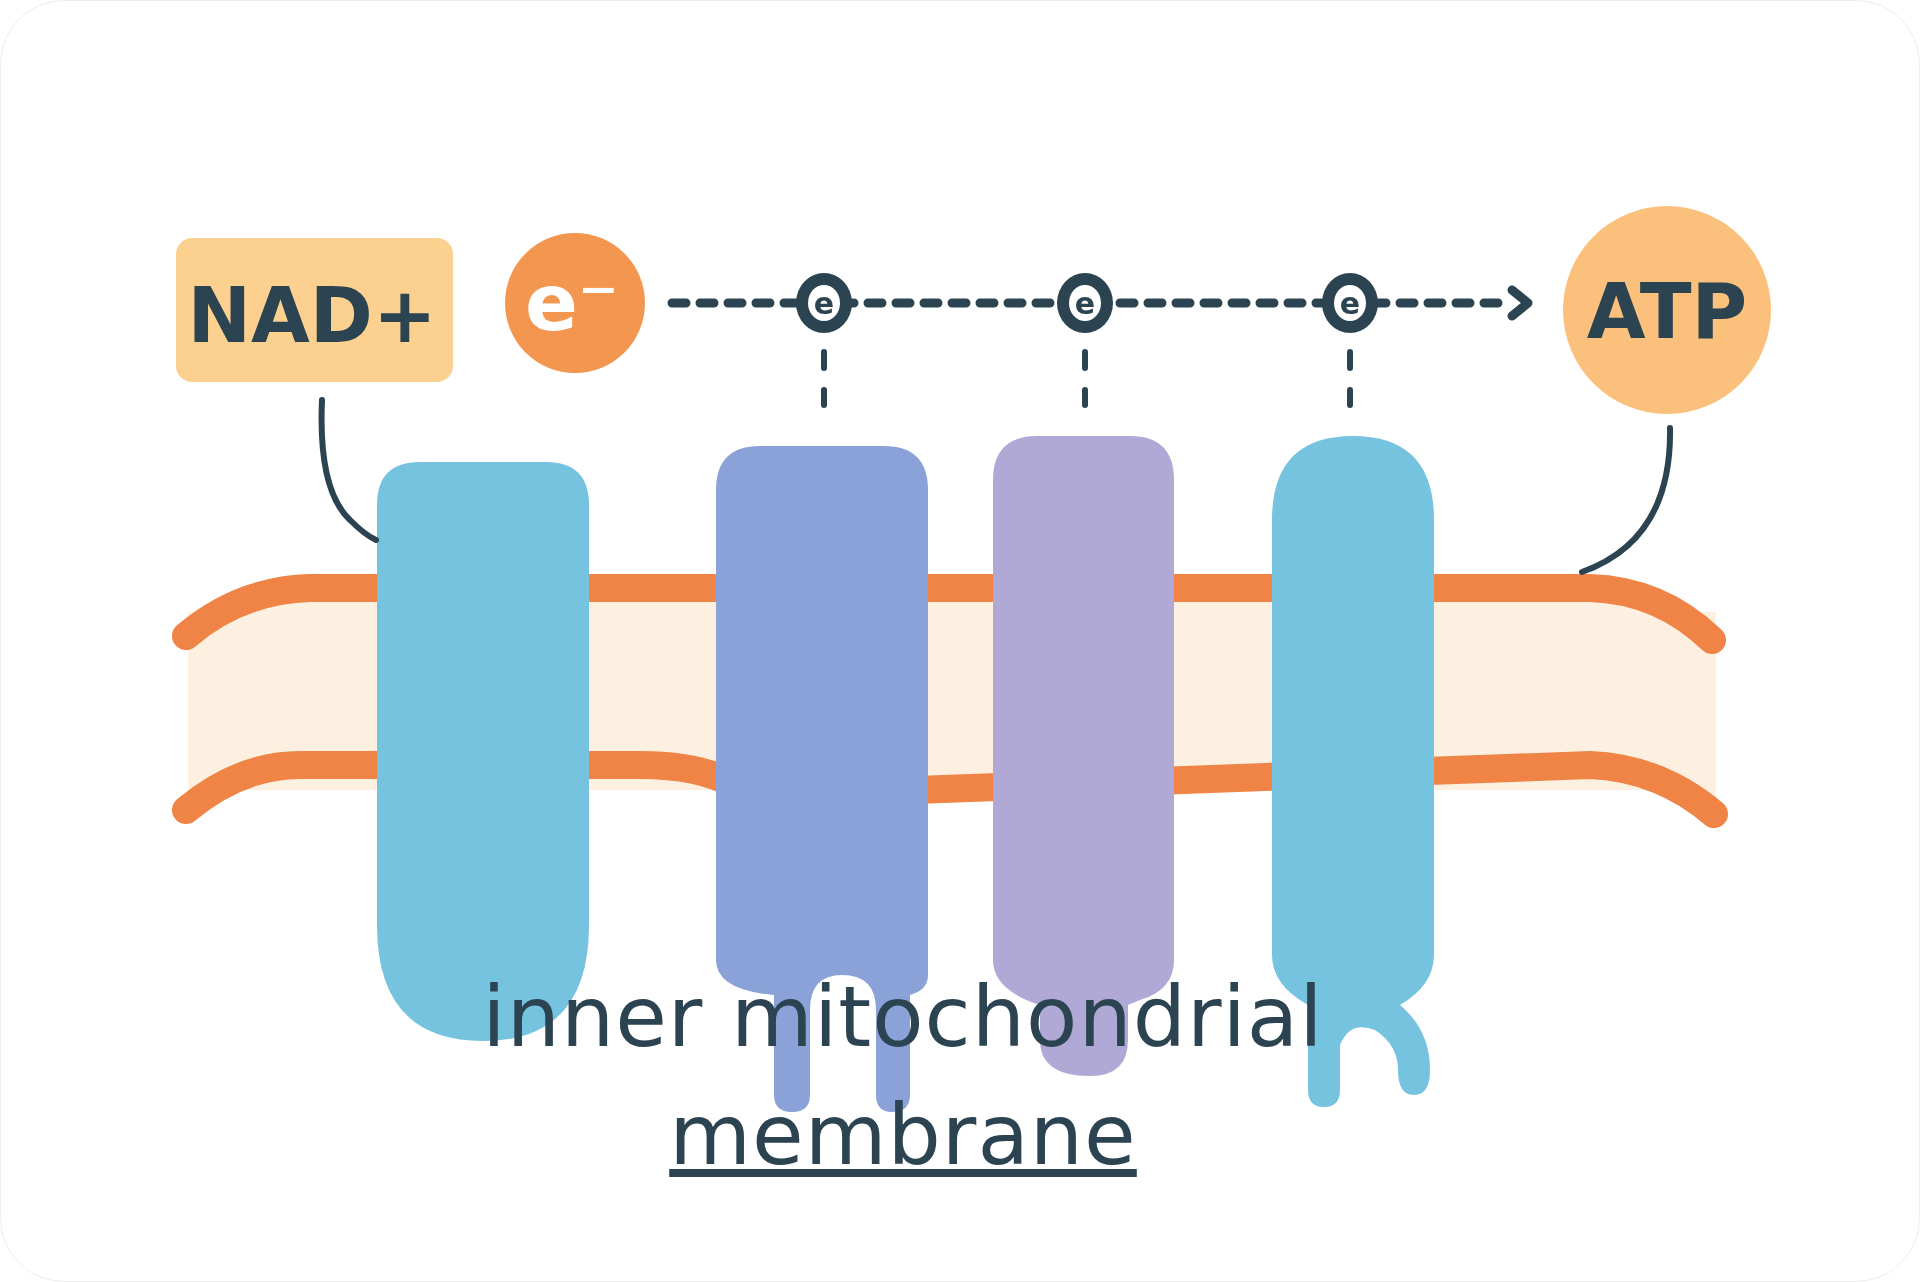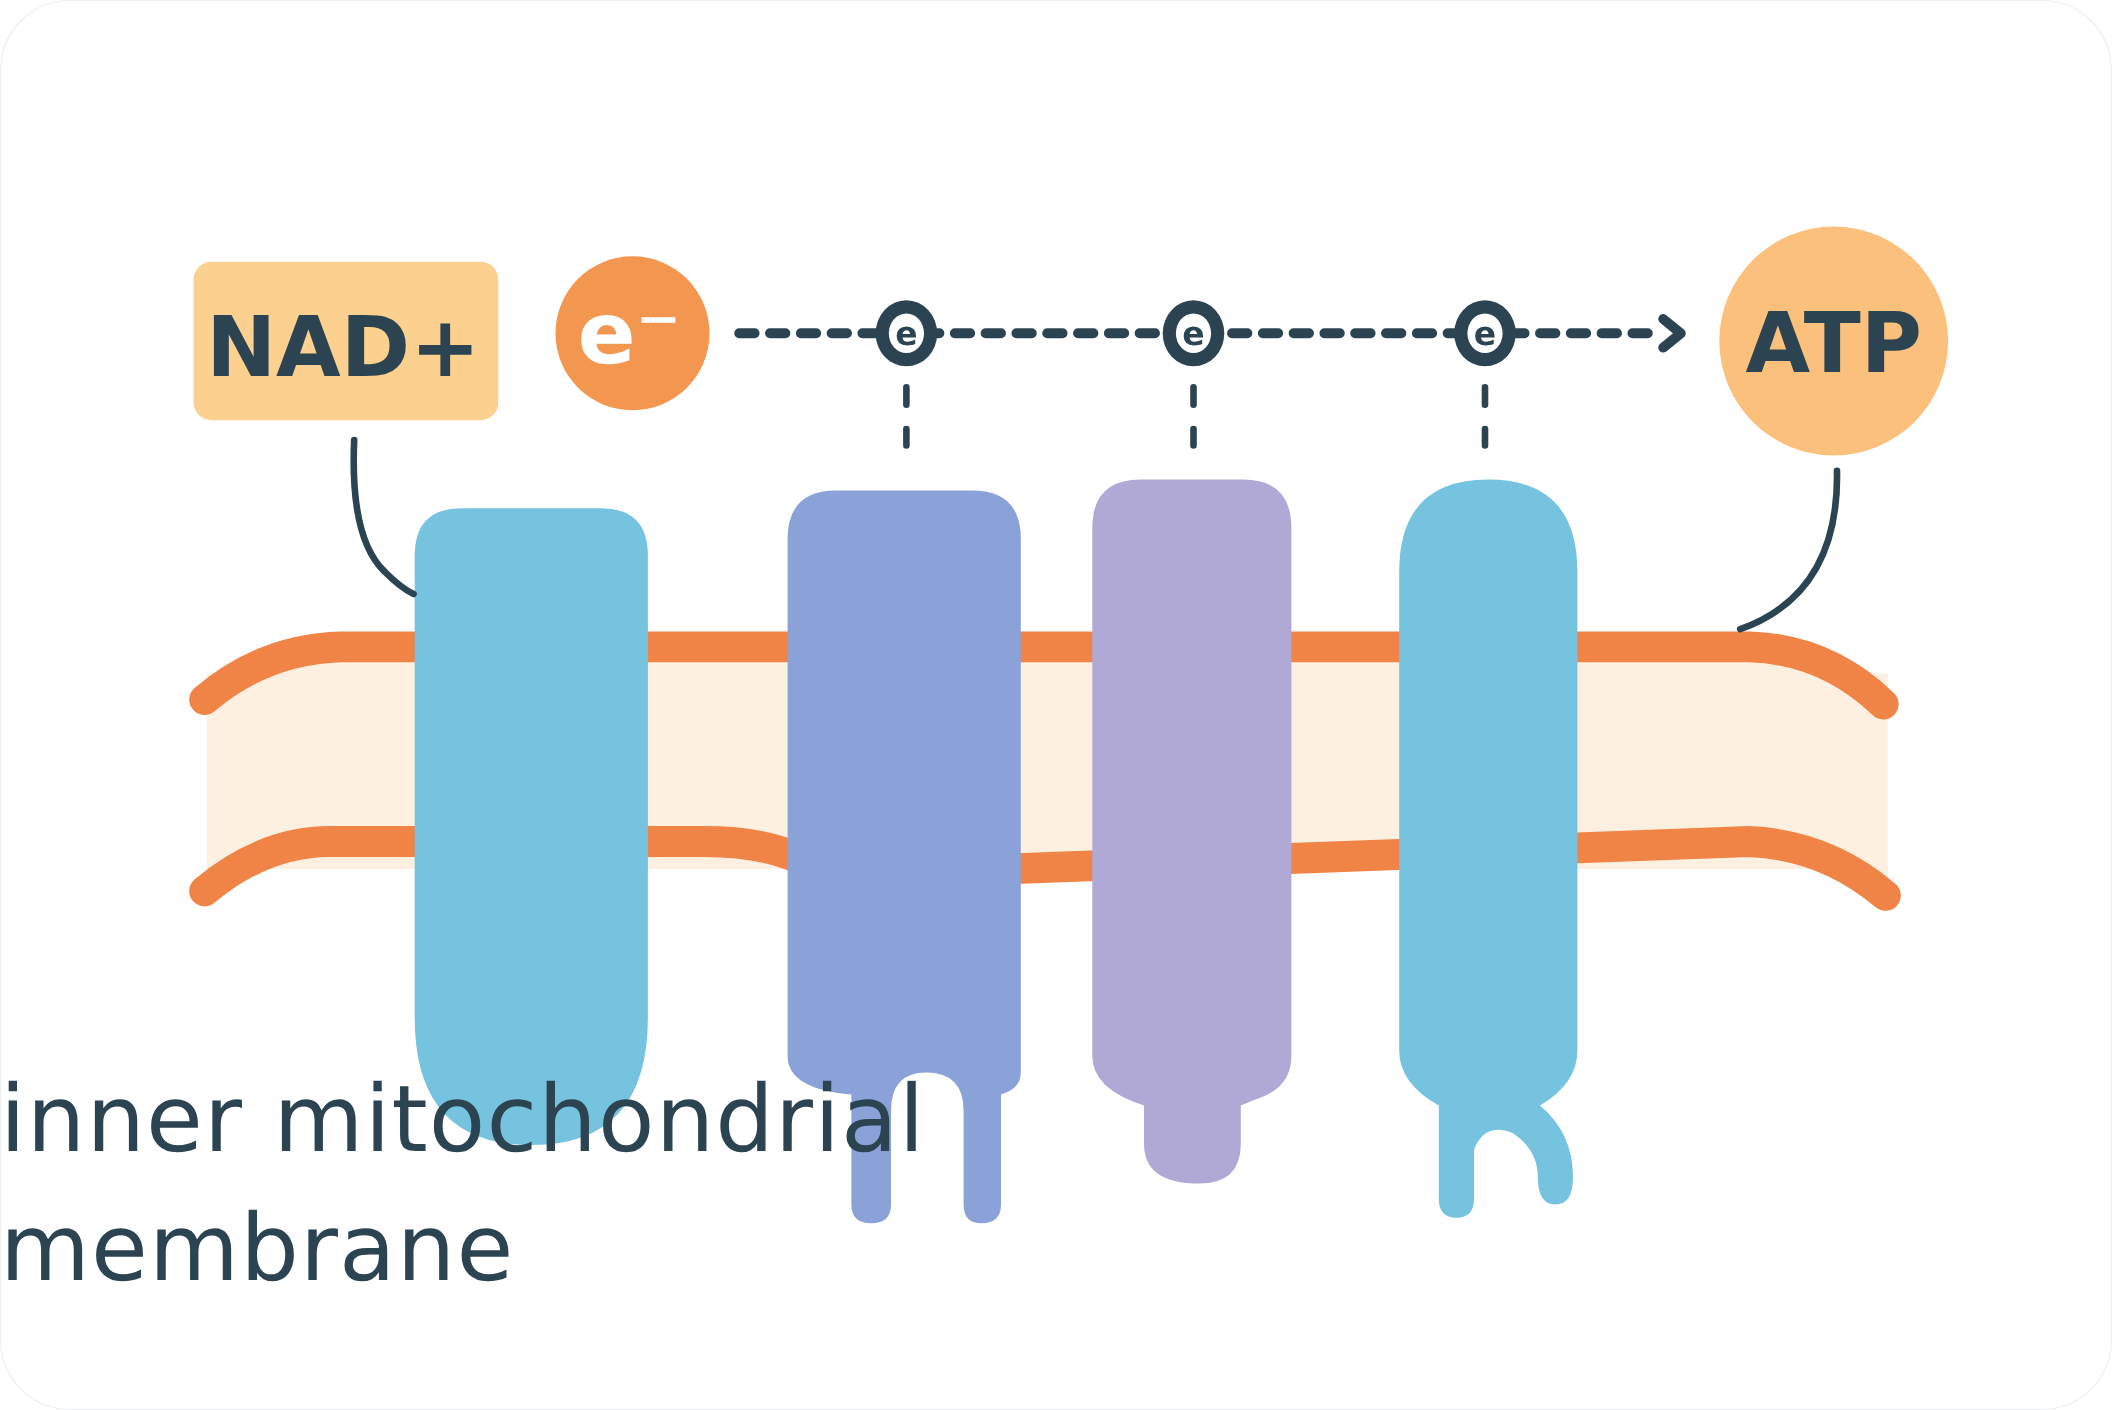--- a/index.html
+++ b/index.html
@@ -1,22 +1,22 @@
 <!DOCTYPE html>
 <html><head>
 <meta charset="utf-8">
 <style>
   html, body { margin: 0; padding: 0; background: #ffffff; }
   body { width: 1920px; height: 1282px; position: relative; overflow: hidden; font-family: "DejaVu Sans", sans-serif; }
   .card { position: absolute; left: 0; top: 0; width: 1918px; height: 1280px; border: 1px solid #eceef0; border-radius: 64px; background: #ffffff; }
   svg.diagram { position: absolute; left: 0; top: 0; }
   .lbl { font-family: "DejaVu Sans", sans-serif; }
-  .caption { position: absolute; left: 0; width: 1806px; color: #2c4452; font-family: "DejaVu Sans", sans-serif; font-size: 84px; letter-spacing: 1px; }
+  .caption { position: absolute; left: 0; width: 1806px; text-align: center; color: #2c4452; font-family: "DejaVu Sans", sans-serif; font-size: 84px; letter-spacing: 1px; }
   .cap1 { top: 968px; }
-  .cap2 { top: 1086px; }
+  .cap2 { top: 1086px; text-decoration: underline; }
 </style>
 </head>
 <body>
 
 <div class="card"></div>
 
 <svg class="diagram" width="1920" height="1282" viewBox="0 0 1920 1282">
 
   <path d="M188 650 Q 240 600 300 600 L 1600 600 Q 1660 600 1716 660 L 1716 800 Q 1670 770 1600 770 L 760 770 Q 720 770 690 755 L 300 770 Q 240 770 188 815 Z" fill="#fdf0e0"></path>
   <rect x="188" y="612" width="1528" height="178" fill="#fdf0e0"></rect>

